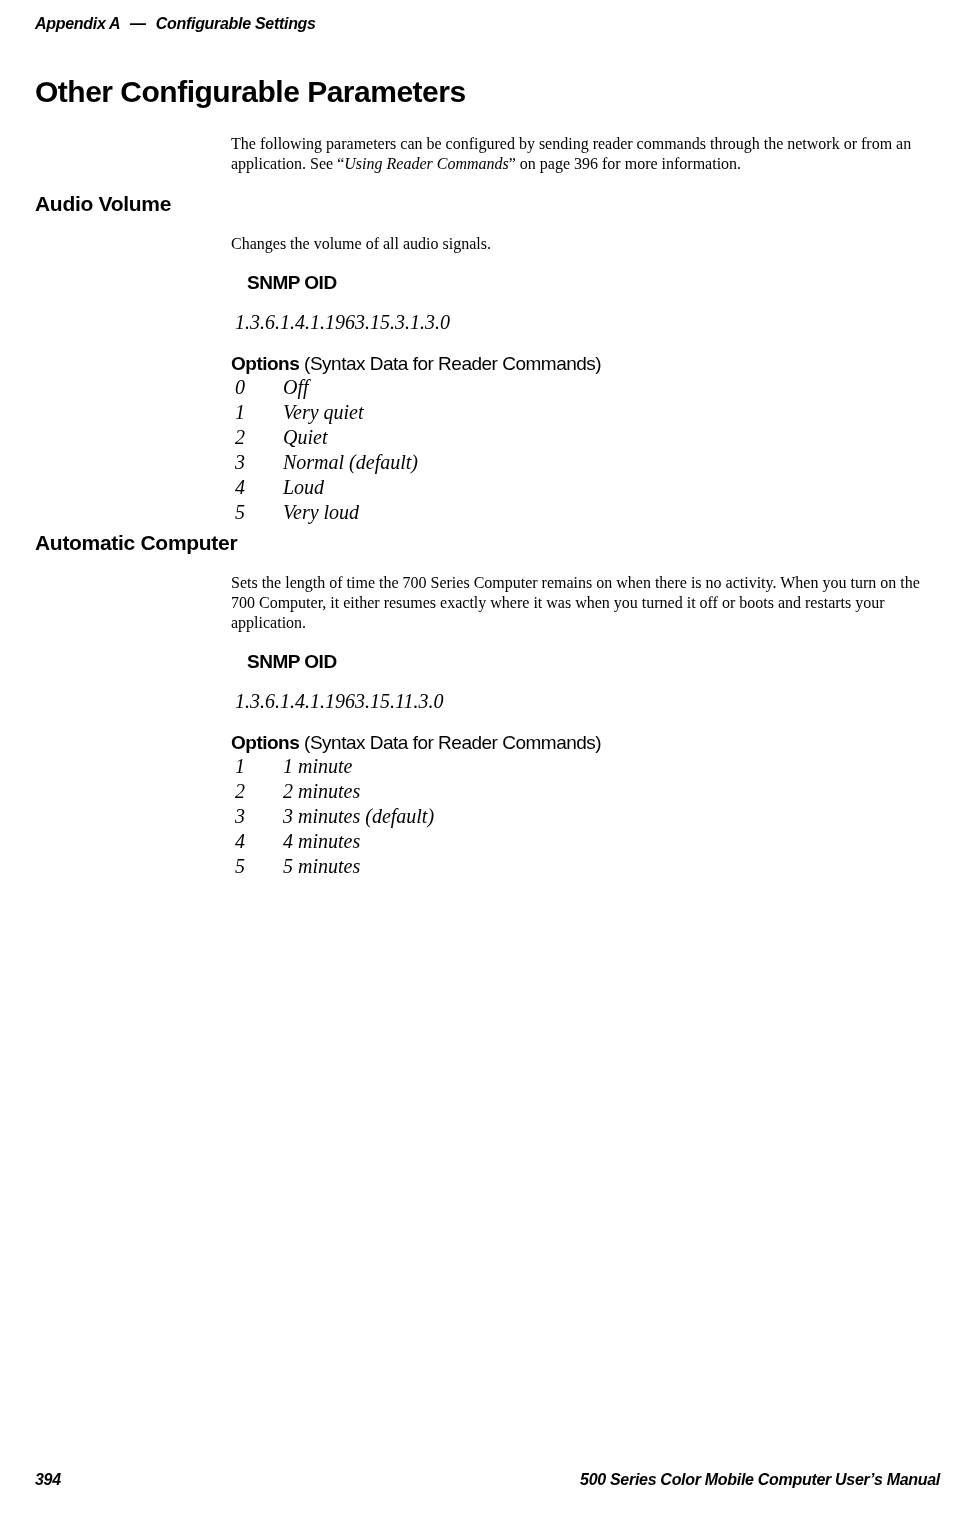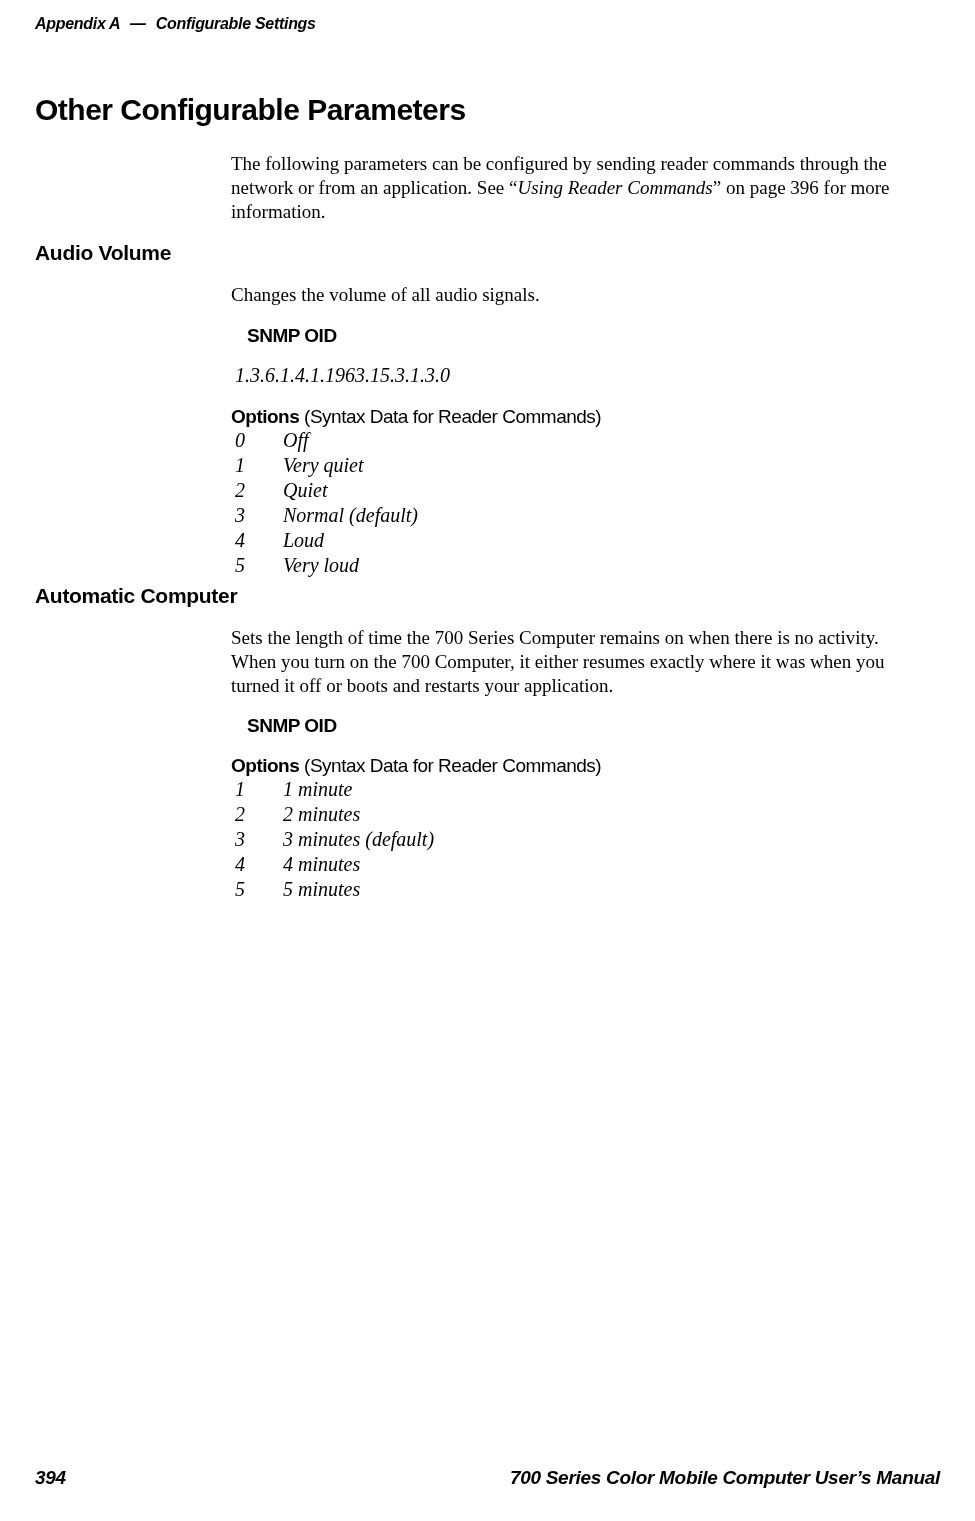--- a/index.html
+++ b/index.html
@@ -28,37 +28,37 @@
       padding-bottom: 5px;
       letter-spacing: -0.3px;
     }
     .header-sep {
       margin: 0 6px;
     }
     .h1 {
       font-family: 'Arial Black', 'Arial Bold', Arial, sans-serif;
       font-weight: 900;
       font-size: 30px;
-      margin: 55px 0 25px 0;
+      margin: 37px 0 25px 0;
       letter-spacing: -0.5px;
     }
     .h2 {
       font-family: 'Arial Black', 'Arial Bold', Arial, sans-serif;
       font-weight: 900;
       font-size: 21px;
       margin: 6px 0 18px 0;
       letter-spacing: -0.3px;
     }
     .content-block {
       margin-left: 196px;
       margin-right: 10px;
     }
     .body-text {
       font-family: 'Adobe Garamond Pro', Garamond, Georgia, serif;
-      font-size: 19px;
+      font-size: 16px;
       line-height: 1.25;
       margin: 0 8px 18px 0;
     }
     .italic {
       font-style: italic;
     }
     .subhead {
       font-family: 'Arial Narrow', Arial, sans-serif;
       font-weight: bold;
       font-size: 19px;
@@ -97,21 +97,21 @@
     .footer {
       position: absolute;
       bottom: 32px;
       left: 35px;
       right: 35px;
       display: flex;
       justify-content: space-between;
       font-family: 'Arial Black', 'Arial Bold', Arial, sans-serif;
       font-weight: 900;
       font-style: italic;
-      font-size: 19px;
+      font-size: 16px;
       letter-spacing: -0.3px;
     }
     .group {
       margin-bottom: 18px;
     }
   </style>
 </head>
 <body>
 
 <div class="page">
@@ -169,20 +169,21 @@
         </div>
     </div>
   </div>
 
   <h2 class="h2">Automatic Computer</h2>
   <div class="content-block">
     <p class="body-text">Sets the length of time the 700 Series Computer remains on when there is no activity. When you turn on the 700 Computer, it either resumes exactly where it was when you turned it off or boots and restarts your application.</p>
 
     <div class="group">
       <p class="subhead">SNMP OID</p>
+      <p class="oid-value">1.3.6.1.4.1.1963.15.11.3.0</p>
     </div>
 
     <p class="subhead-line">
       <span class="bold">Options</span><span> (Syntax Data for Reader Commands)</span>
     </p>
     <div class="opt-list">
       <div class="opt-row">
           <span class="opt-key">1</span>
           <span>1 minute</span>
         </div>
@@ -200,15 +201,15 @@
         </div>
       <div class="opt-row">
           <span class="opt-key">5</span>
           <span>5 minutes</span>
         </div>
     </div>
   </div>
 
   <div class="footer">
     <span>394</span>
-    <span>700 Series Color Mobile Computer User’s Manual</span>
+    <span>500 Series Color Mobile Computer User’s Manual</span>
   </div>
 </div>
 
 </body></html>

